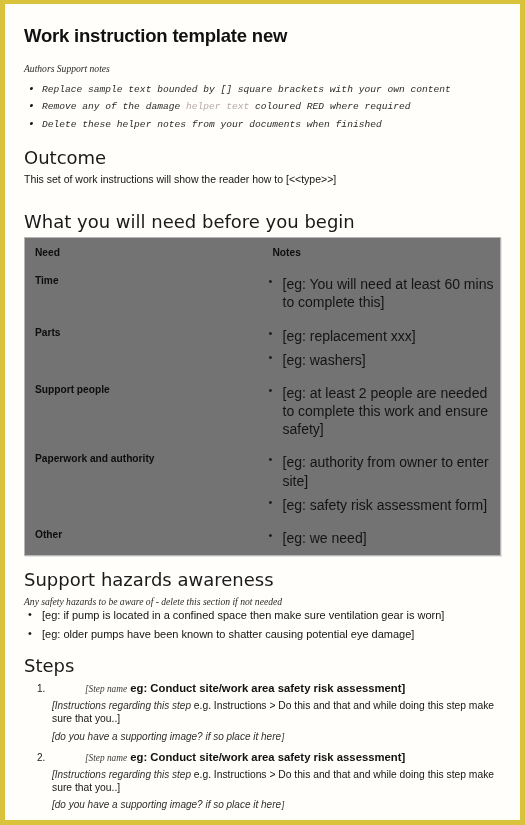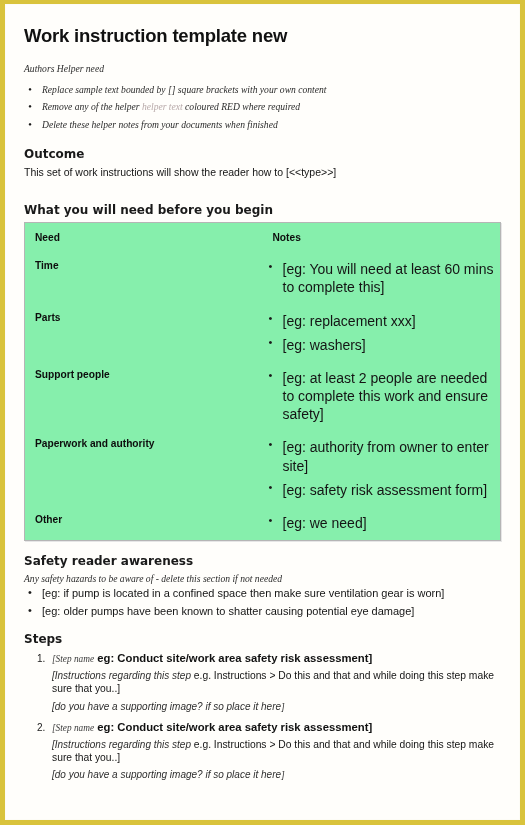--- a/index.html
+++ b/index.html
@@ -42,22 +42,22 @@
     font-family: "Liberation Sans", sans-serif;
     font-weight: bold;
     font-size: 18.5px;
     letter-spacing: -0.2px;
     color: #111111;
     margin: 6px 0 16px 0;
     line-height: 1.15;
   }
   .section-heading {
     font-family: "DejaVu Sans", sans-serif;
-    font-weight: bold;
-    font-size: 12px;
+    font-weight: normal;
+    font-size: 18px;
     color: #1a1a1a;
     margin: 0 0 3px 0;
     line-height: 1.25;
   }
   .body-text {
     font-family: "Liberation Sans", sans-serif;
     font-size: 10.5px;
     color: #141414;
     line-height: 1.35;
     margin: 0;
@@ -93,31 +93,32 @@
     font-size: 11px;
     color: #1a1a1a;
   }
 
   .author-notes {
     margin: 0 0 0 0;
   }
   .author-notes li {
     padding-left: 22px;
     margin-bottom: 7px;
+    font-family: Liberation Mono, monospace;
   }
   .author-notes li::before { left: 8px; }
 
   .section-block { margin-top: 16px; }
   .section-block.tight { margin-top: 13px; }
 
   
   .needs-table-wrap {
     margin-top: 4px;
     border: 1px solid #b5b5b5;
-    background: #86efac;
+    background: #737373;
     box-shadow: 1px 1px 0 #e6e6e6;
   }
   table.needs-table {
     width: 100%;
     border-collapse: collapse;
     table-layout: fixed;
   }
   table.needs-table th,
   table.needs-table td {
     border: none;
@@ -187,20 +188,21 @@
     color: #111111;
     line-height: 1.25;
     margin: 0 0 3px 0;
   }
   .step-title .ital {
     font-family: "Liberation Serif", serif;
     font-style: italic;
     font-weight: normal;
     font-size: 9.3px;
     color: #3a3a3a;
+    margin-left: 33px;
   }
   .step-instructions {
     font-family: "Liberation Sans", sans-serif;
     font-size: 10.3px;
     color: #141414;
     line-height: 1.3;
     margin: 0 0 4px 0;
     padding-right: 4px;
   }
   .step-instructions .ital,
@@ -222,24 +224,24 @@
 </head>
 <body>
 
 <div class="page-frame">
   <div class="page-inner">
     <div class="doc-body">
 
       <h1 class="doc-title">Work instruction template new</h1>
 
       <div class="section-block" style="margin-top:0">
-        <p class="helper-note">Authors Helper need</p>
+        <p class="helper-note">Authors Support notes</p>
         <ul class="bullets author-notes" style="margin-top:7px">
             <li class="helper-note"><span>Replace sample text bounded by [] square brackets with your own content</span></li>
-            <li class="helper-note"><span>Remove any of the helper </span><span class="faded">helper text</span><span> coloured RED where required</span></li>
+            <li class="helper-note"><span>Remove any of the damage </span><span class="faded">helper text</span><span> coloured RED where required</span></li>
             <li class="helper-note"><span>Delete these helper notes from your documents when finished</span></li>
           </ul>
       </div>
 
       <div class="section-block">
         <h2 class="section-heading">Outcome</h2>
         <p class="body-text">This set of work instructions will show the reader how to [&lt;&lt;type&gt;&gt;]</p>
       </div>
 
       <div class="section-block" style="margin-top:24px">
@@ -294,21 +296,21 @@
                       <li>[eg: we need]</li>
                     </ul>
                   </td>
                 </tr>
               </tbody>
           </table>
         </div>
       </div>
 
       <div class="section-block tight">
-        <h2 class="section-heading">Safety reader awareness</h2>
+        <h2 class="section-heading">Support hazards awareness</h2>
         <p class="helper-note">Any safety hazards to be aware of - delete this section if not needed</p>
         <ul class="bullets safety-list">
             <li>[eg: if pump is located in a confined space then make sure ventilation gear is worn]</li>
             <li>[eg: older pumps have been known to shatter causing potential eye damage]</li>
           </ul>
       </div>
 
       <div class="section-block tight">
         <h2 class="section-heading">Steps</h2>
         <ol class="steps">

